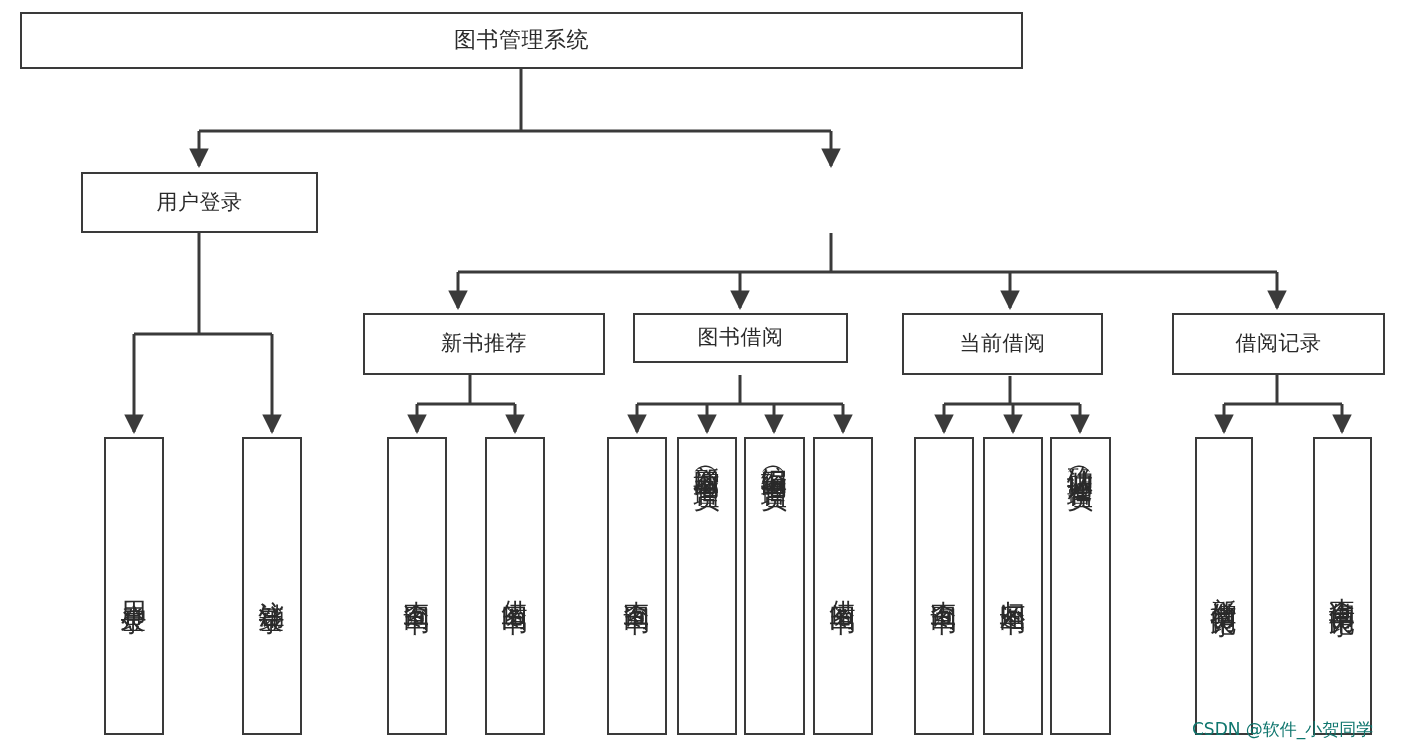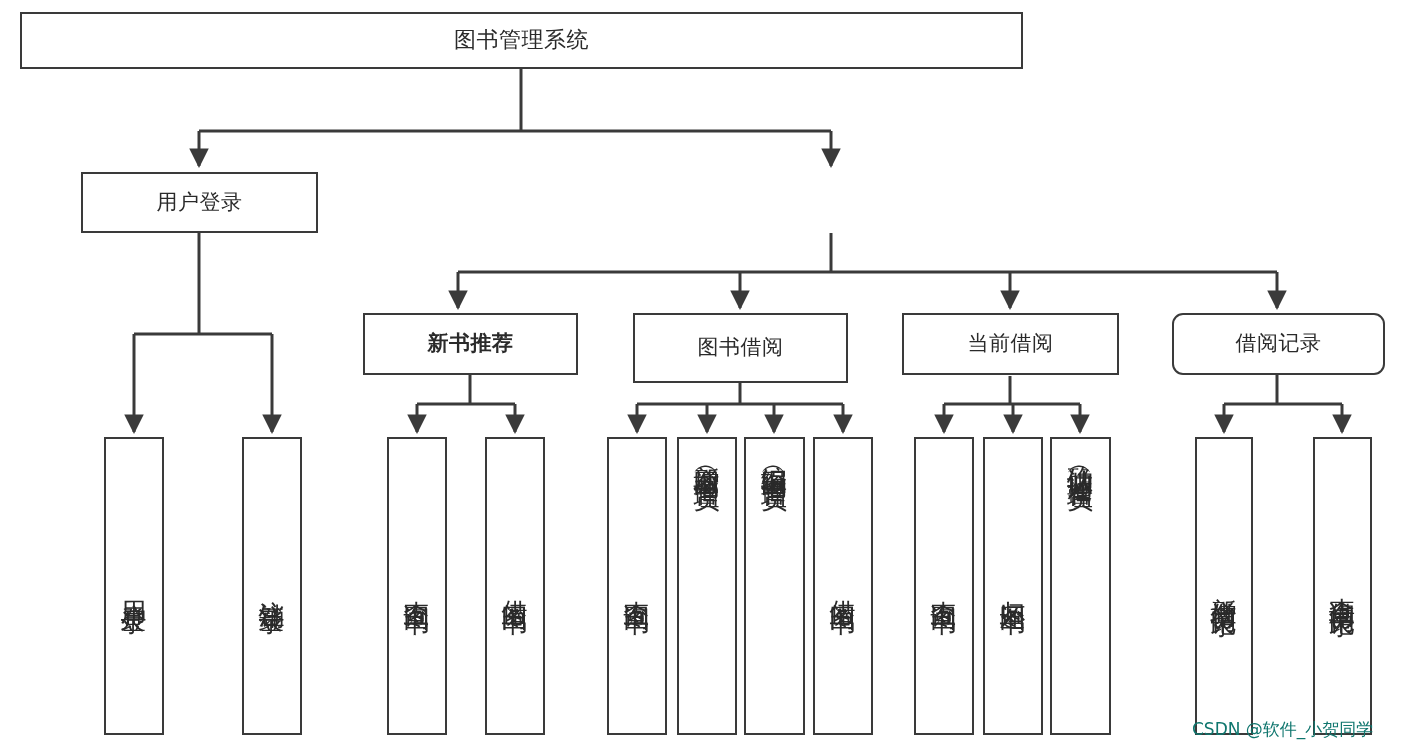--- a/index.html
+++ b/index.html
@@ -130,30 +130,30 @@
   </svg>
 
   <div class="node horiz root" style="left:20px; top:12px; width:1003px; height:57px;">
     <span class="label">图书管理系统</span>
   </div>
 
   <div class="node horiz" style="left:81px; top:172px; width:237px; height:61px;">
     <span class="label">用户登录</span>
   </div>
 
-  <div class="node horiz" style="left:363px; top:313px; width:215px; height:62px;font-weight:bold;">
+  <div class="node horiz" style="left:363px; top:313px; width:242px; height:62px;">
     <span class="label">新书推荐</span>
   </div>
-  <div class="node horiz" style="left:633px; top:313px; width:215px; height:70px;font-family:Liberation Serif, serif;">
+  <div class="node horiz" style="left:633px; top:313px; width:215px; height:50px;font-family:Liberation Serif, serif;">
     <span class="label">图书借阅</span>
   </div>
-  <div class="node horiz" style="left:902px; top:313px; width:217px; height:62px;">
+  <div class="node horiz" style="left:902px; top:313px; width:201px; height:62px;">
     <span class="label">当前借阅</span>
   </div>
-  <div class="node horiz" style="left:1172px; top:313px; width:213px; height:62px;border-radius:11px;">
+  <div class="node horiz" style="left:1172px; top:313px; width:213px; height:62px;">
     <span class="label">借阅记录</span>
   </div>
 
   <div class="node vert centered" style="left:104px; top:437px; width:60px; height:298px;">
     <span class="label">用户登录</span>
   </div>
   <div class="node vert centered" style="left:242px; top:437px; width:60px; height:298px;">
     <span class="label">注销登录</span>
   </div>
 

